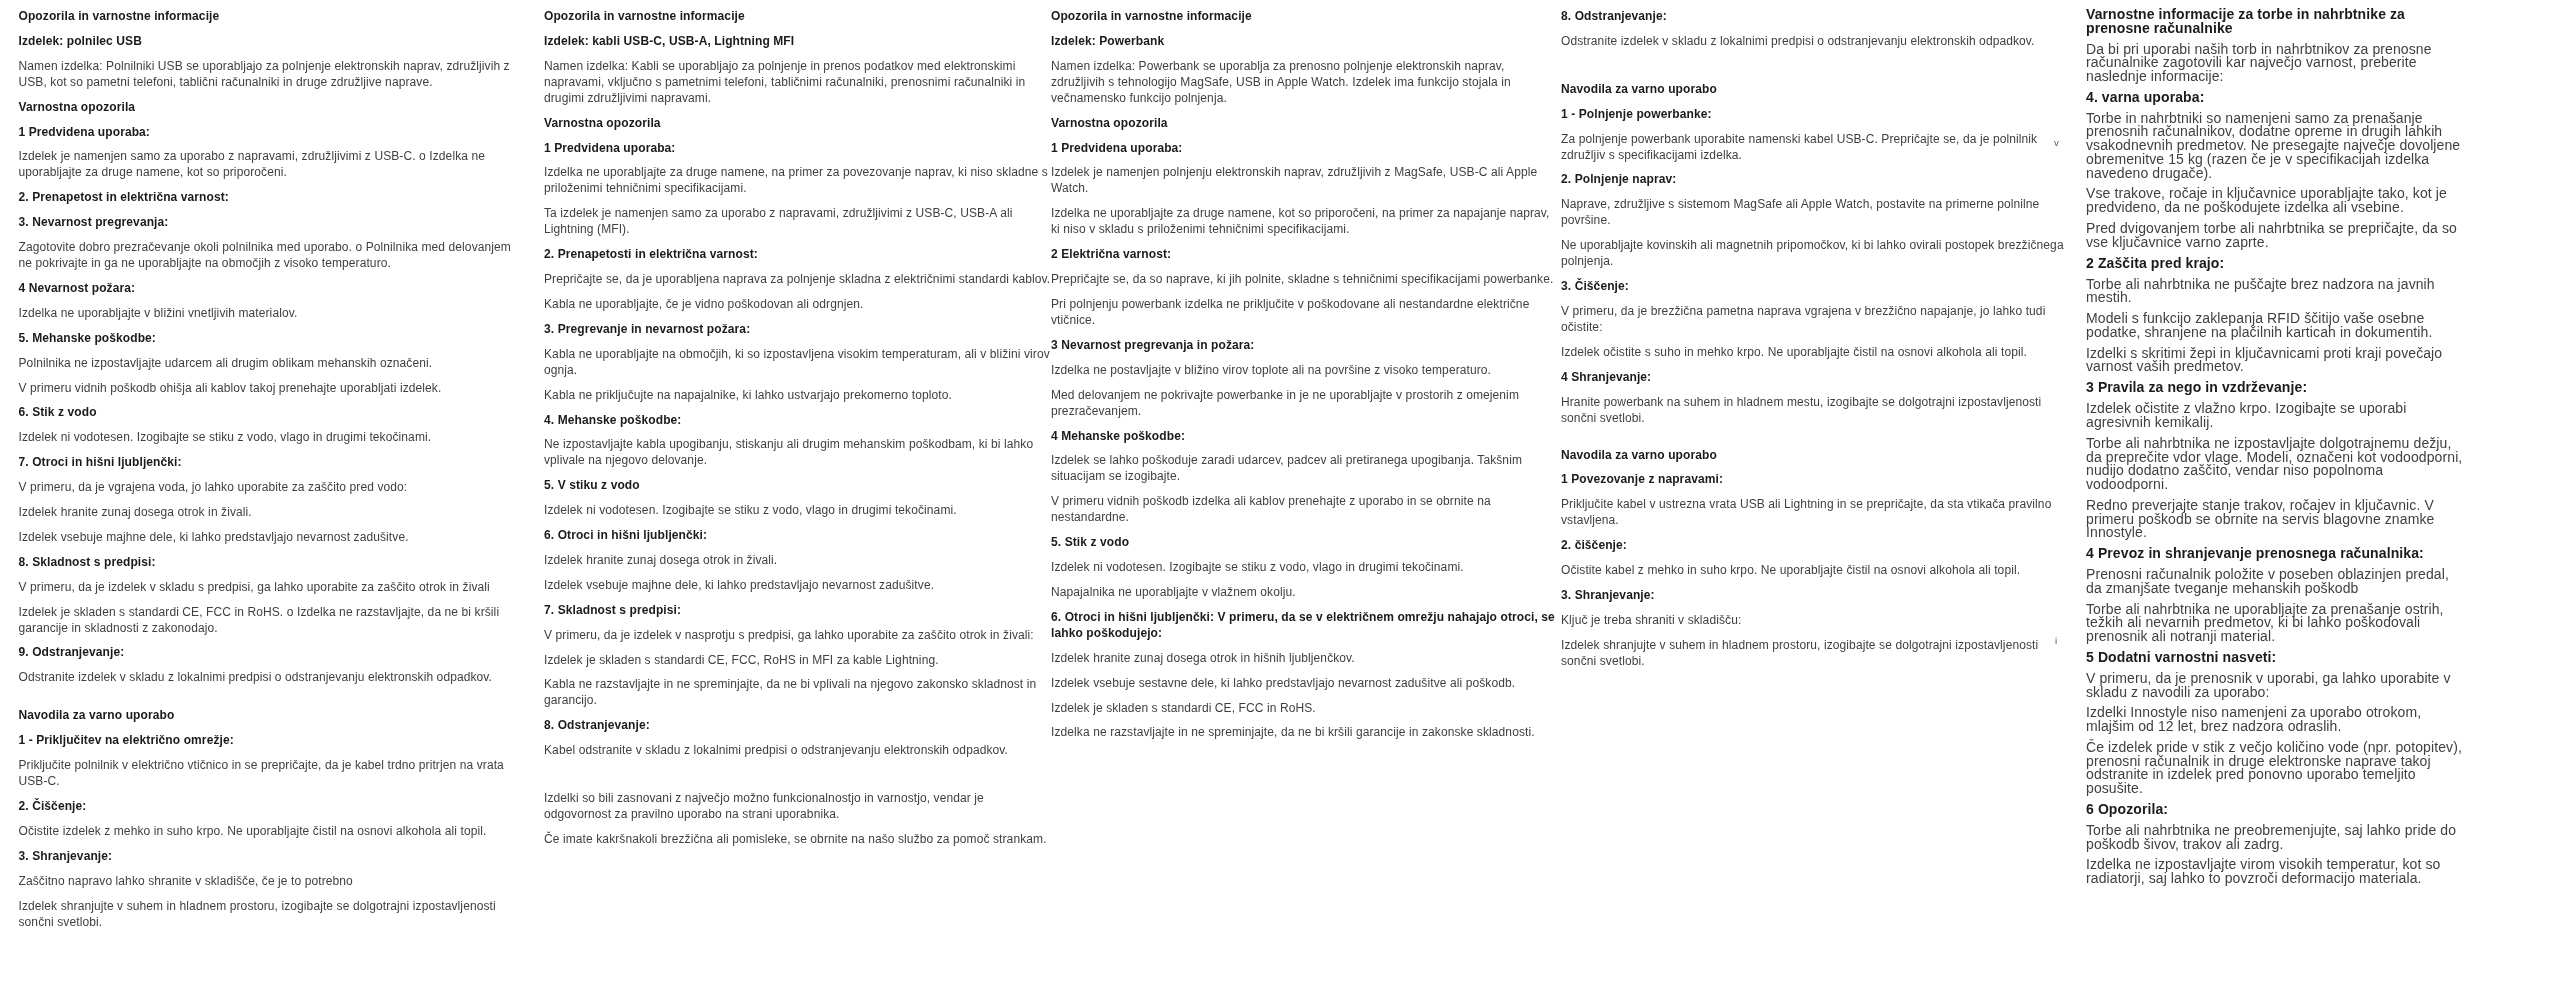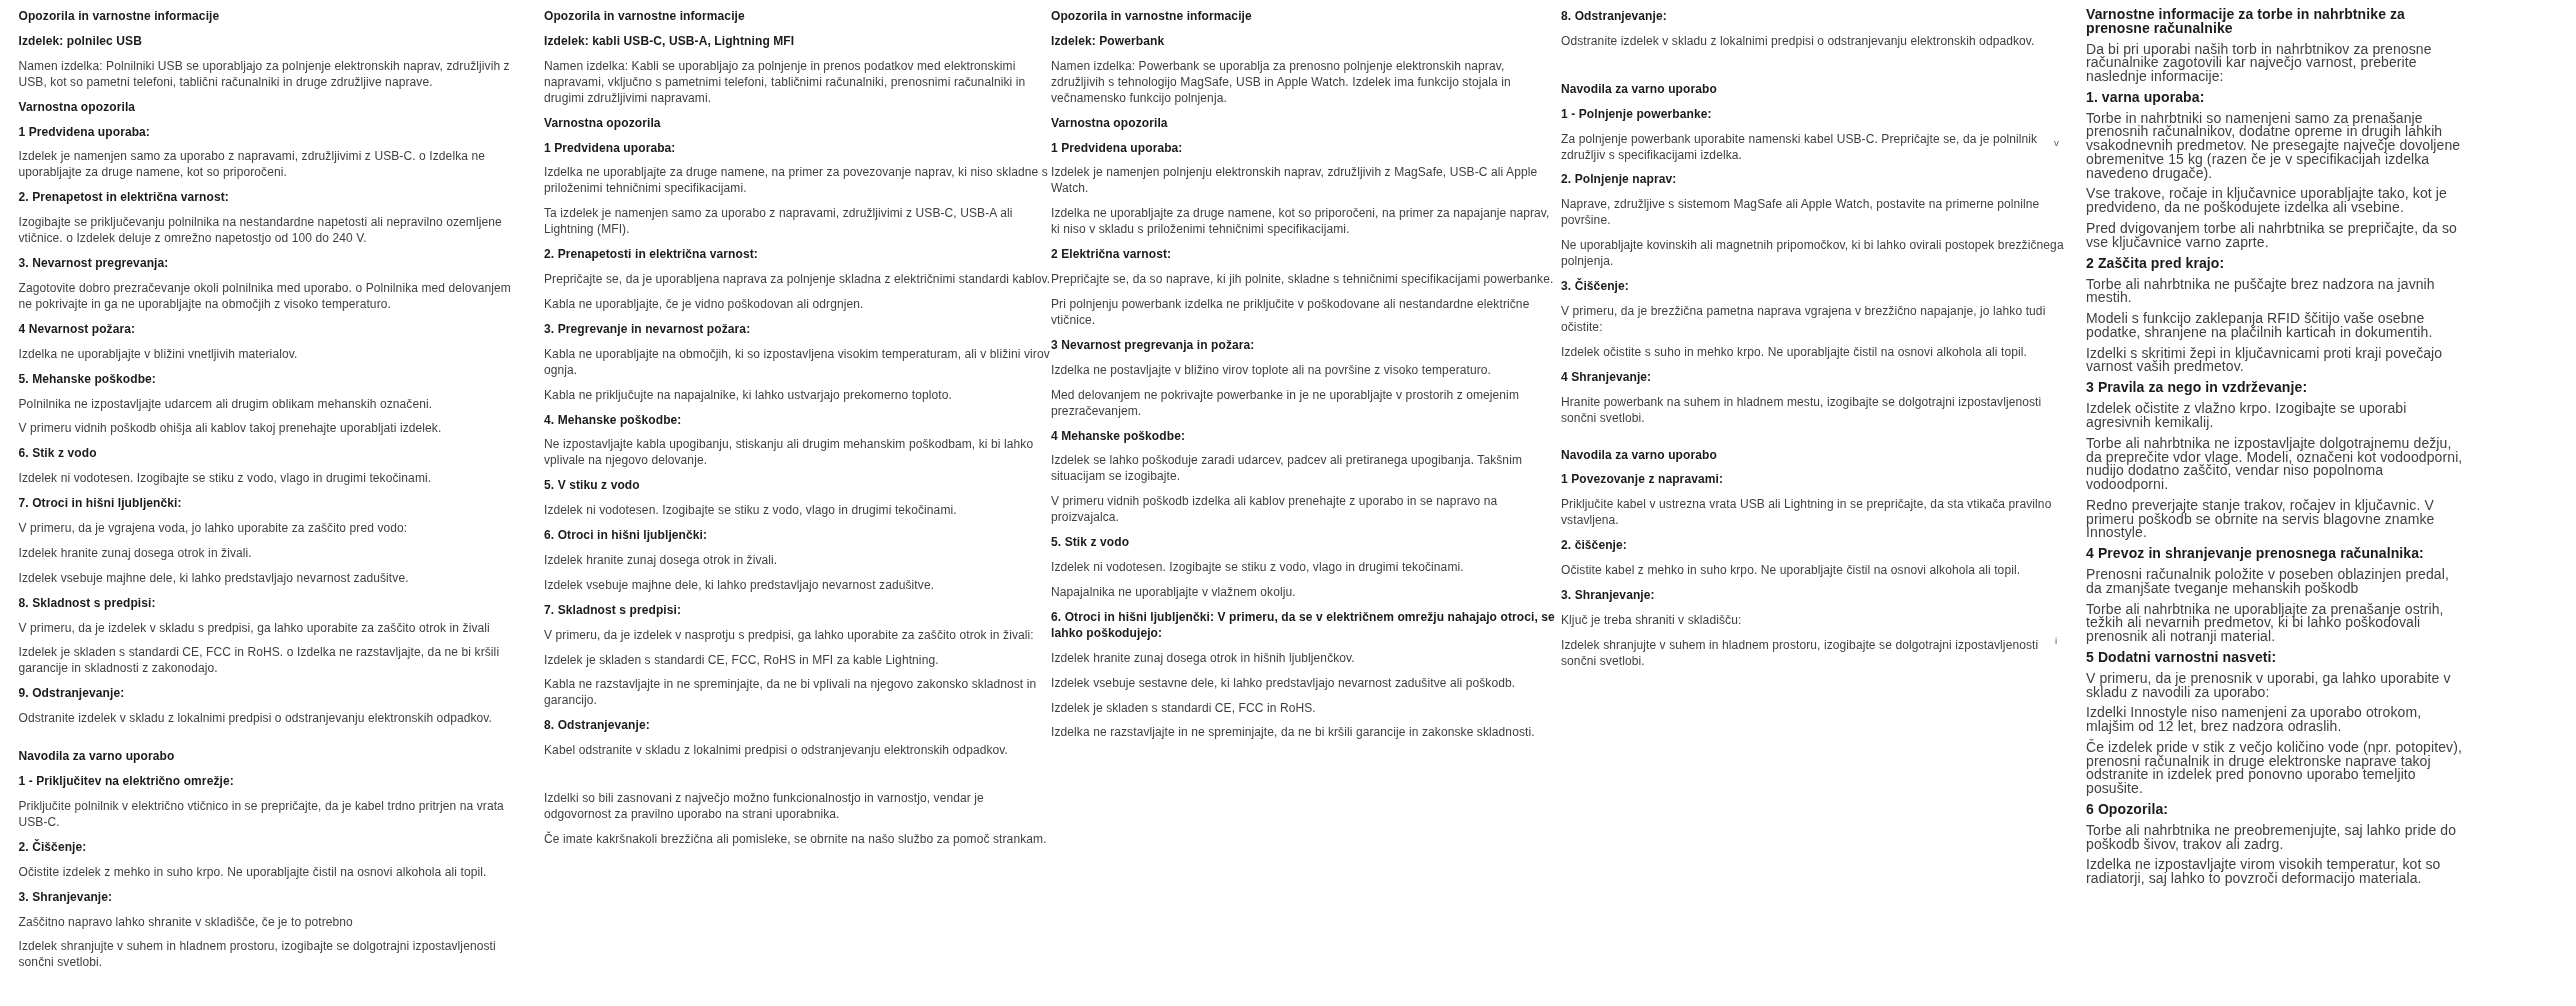--- a/index.html
+++ b/index.html
@@ -54,21 +54,20 @@
 
 <main class="doc">
   <section class="col col-0">
       <p class="head">Opozorila in varnostne informacije</p>
       <p class="head">Izdelek: polnilec USB</p>
       <p class="para">Namen izdelka: Polnilniki USB se uporabljajo za polnjenje elektronskih naprav, združljivih z USB, kot so pametni telefoni, tablični računalniki in druge združljive naprave.</p>
       <p class="head">Varnostna opozorila</p>
       <p class="head">1 Predvidena uporaba:</p>
       <p class="para">Izdelek je namenjen samo za uporabo z napravami, združljivimi z USB-C. o Izdelka ne uporabljajte za druge namene, kot so priporočeni.</p>
       <p class="head">2. Prenapetost in električna varnost:</p>
-      <p class="para">Izogibajte se priključevanju polnilnika na nestandardne napetosti ali nepravilno ozemljene vtičnice. o Izdelek deluje z omrežno napetostjo od 100 do 240 V.</p>
       <p class="head">3. Nevarnost pregrevanja:</p>
       <p class="para">Zagotovite dobro prezračevanje okoli polnilnika med uporabo. o Polnilnika med delovanjem ne pokrivajte in ga ne uporabljajte na območjih z visoko temperaturo.</p>
       <p class="head">4 Nevarnost požara:</p>
       <p class="para">Izdelka ne uporabljajte v bližini vnetljivih materialov.</p>
       <p class="head">5. Mehanske poškodbe:</p>
       <p class="para">Polnilnika ne izpostavljajte udarcem ali drugim oblikam mehanskih označeni.</p>
       <p class="para">V primeru vidnih poškodb ohišja ali kablov takoj prenehajte uporabljati izdelek.</p>
       <p class="head">6. Stik z vodo</p>
       <p class="para">Izdelek ni vodotesen. Izogibajte se stiku z vodo, vlago in drugimi tekočinami.</p>
       <p class="head">7. Otroci in hišni ljubljenčki:</p>
@@ -130,21 +129,21 @@
       <p class="para">Izdelek je namenjen polnjenju elektronskih naprav, združljivih z MagSafe, USB-C ali Apple Watch.</p>
       <p class="para">Izdelka ne uporabljajte za druge namene, kot so priporočeni, na primer za napajanje naprav, ki niso v skladu s priloženimi tehničnimi specifikacijami.</p>
       <p class="head">2 Električna varnost:</p>
       <p class="para">Prepričajte se, da so naprave, ki jih polnite, skladne s tehničnimi specifikacijami powerbanke.</p>
       <p class="para">Pri polnjenju powerbank izdelka ne priključite v poškodovane ali nestandardne električne vtičnice.</p>
       <p class="head">3 Nevarnost pregrevanja in požara:</p>
       <p class="para">Izdelka ne postavljajte v bližino virov toplote ali na površine z visoko temperaturo.</p>
       <p class="para">Med delovanjem ne pokrivajte powerbanke in je ne uporabljajte v prostorih z omejenim prezračevanjem.</p>
       <p class="head">4 Mehanske poškodbe:</p>
       <p class="para">Izdelek se lahko poškoduje zaradi udarcev, padcev ali pretiranega upogibanja. Takšnim situacijam se izogibajte.</p>
-      <p class="para">V primeru vidnih poškodb izdelka ali kablov prenehajte z uporabo in se napravo na proizvajalca.</p>
+      <p class="para">V primeru vidnih poškodb izdelka ali kablov prenehajte z uporabo in se obrnite na nestandardne.</p>
       <p class="head">5. Stik z vodo</p>
       <p class="para">Izdelek ni vodotesen. Izogibajte se stiku z vodo, vlago in drugimi tekočinami.</p>
       <p class="para">Napajalnika ne uporabljajte v vlažnem okolju.</p>
       <p class="head">6. Otroci in hišni ljubljenčki: V primeru, da se v električnem omrežju nahajajo otroci, se lahko poškodujejo:</p>
       <p class="para">Izdelek hranite zunaj dosega otrok in hišnih ljubljenčkov.</p>
       <p class="para">Izdelek vsebuje sestavne dele, ki lahko predstavljajo nevarnost zadušitve ali poškodb.</p>
       <p class="para">Izdelek je skladen s standardi CE, FCC in RoHS.</p>
       <p class="para">Izdelka ne razstavljajte in ne spreminjajte, da ne bi kršili garancije in zakonske skladnosti.</p>
     </section>
   <section class="col col-3">
@@ -168,21 +167,21 @@
       <p class="para">Priključite kabel v ustrezna vrata USB ali Lightning in se prepričajte, da sta vtikača pravilno vstavljena.</p>
       <p class="head">2. čiščenje:</p>
       <p class="para">Očistite kabel z mehko in suho krpo. Ne uporabljajte čistil na osnovi alkohola ali topil.</p>
       <p class="head">3. Shranjevanje:</p>
       <p class="para">Ključ je treba shraniti v skladišču:</p>
       <p class="para">Izdelek shranjujte v suhem in hladnem prostoru, izogibajte se dolgotrajni izpostavljenosti sončni svetlobi.</p>
     </section>
   <section class="col col-4">
       <p class="head">Varnostne informacije za torbe in nahrbtnike za prenosne računalnike</p>
       <p class="para">Da bi pri uporabi naših torb in nahrbtnikov za prenosne računalnike zagotovili kar največjo varnost, preberite naslednje informacije:</p>
-      <p class="head">1. varna uporaba:</p>
+      <p class="head">4. varna uporaba:</p>
       <p class="para">Torbe in nahrbtniki so namenjeni samo za prenašanje prenosnih računalnikov, dodatne opreme in drugih lahkih vsakodnevnih predmetov. Ne presegajte največje dovoljene obremenitve 15 kg (razen če je v specifikacijah izdelka navedeno drugače).</p>
       <p class="para">Vse trakove, ročaje in ključavnice uporabljajte tako, kot je predvideno, da ne poškodujete izdelka ali vsebine.</p>
       <p class="para">Pred dvigovanjem torbe ali nahrbtnika se prepričajte, da so vse ključavnice varno zaprte.</p>
       <p class="head">2 Zaščita pred krajo:</p>
       <p class="para">Torbe ali nahrbtnika ne puščajte brez nadzora na javnih mestih.</p>
       <p class="para">Modeli s funkcijo zaklepanja RFID ščitijo vaše osebne podatke, shranjene na plačilnih karticah in dokumentih.</p>
       <p class="para">Izdelki s skritimi žepi in ključavnicami proti kraji povečajo varnost vaših predmetov.</p>
       <p class="head">3 Pravila za nego in vzdrževanje:</p>
       <p class="para">Izdelek očistite z vlažno krpo. Izogibajte se uporabi agresivnih kemikalij.</p>
       <p class="para">Torbe ali nahrbtnika ne izpostavljajte dolgotrajnemu dežju, da preprečite vdor vlage. Modeli, označeni kot vodoodporni, nudijo dodatno zaščito, vendar niso popolnoma vodoodporni.</p>

